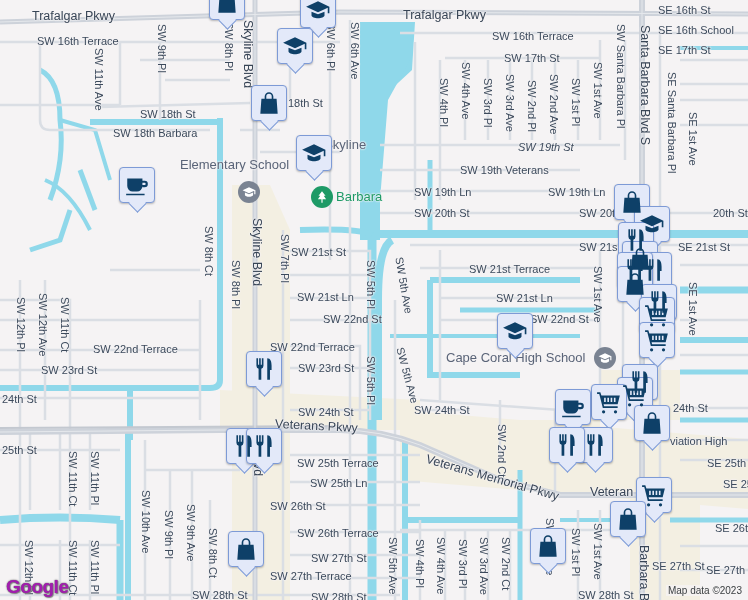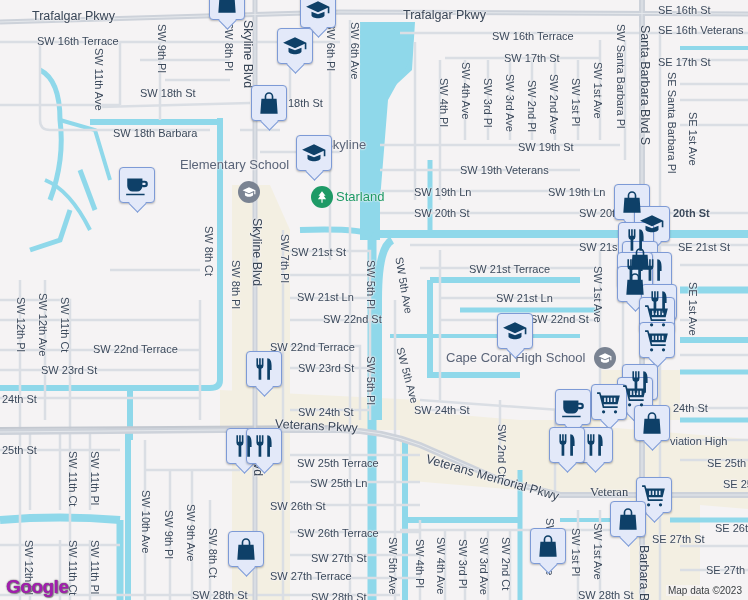--- a/index.html
+++ b/index.html
@@ -183,43 +183,43 @@
     <path d="M255 0 L255 600"></path>
     <path d="M642 0 L642 600"></path>
     <path d="M0 432 L220 430 L340 430 Q380 430 420 445 L500 480 L560 495 L748 495"></path>
   </g>
 </svg>
 
 <div class="lbl big" style="left:32px;top:10px;">Trafalgar Pkwy</div>
 <div class="lbl big" style="left:403px;top:9px;">Trafalgar Pkwy</div>
 <div class="lbl big" style="left:275px;top:420px;transform:rotate(3deg);">Veterans Pkwy</div>
 <div class="lbl big" style="left:428px;top:453px;transform:rotate(16deg);transform-origin:left top;">Veterans Memorial Pkwy</div>
-<div class="lbl big" style="left:590px;top:486px;font-family:Liberation Serif, serif;">Veteran</div>
+<div class="lbl big" style="left:590px;top:486px;">Veteran</div>
 <div class="lbl big v" style="left:254px;top:20px;">Skyline Blvd</div>
 <div class="lbl big v" style="left:263px;top:218px;">Skyline Blvd</div>
 <div class="lbl big v" style="left:264px;top:452px;">Blvd</div>
 <div class="lbl big v" style="left:651px;top:25px;">Santa Barbara Blvd S</div>
 <div class="lbl big v" style="left:650px;top:545px;">Barbara B</div>
 
 <div class="lbl" style="left:37px;top:35px;">SW 16th Terrace</div>
 <div class="lbl" style="left:492px;top:30px;">SW 16th Terrace</div>
 <div class="lbl" style="left:658px;top:4px;">SE 16th St</div>
-<div class="lbl" style="left:658px;top:24px;">SE 16th Veterans</div>
+<div class="lbl" style="left:658px;top:24px;">SE 16th School</div>
 <div class="lbl" style="left:504px;top:52px;">SW 17th St</div>
-<div class="lbl" style="left:658px;top:56px;">SE 17th St</div>
-<div class="lbl" style="left:140px;top:87px;">SW 18th St</div>
+<div class="lbl" style="left:658px;top:44px;">SE 17th St</div>
+<div class="lbl" style="left:140px;top:108px;">SW 18th St</div>
 <div class="lbl" style="left:288px;top:97px;">18th St</div>
 <div class="lbl" style="left:113px;top:127px;">SW 18th Barbara</div>
-<div class="lbl" style="left:518px;top:141px;">SW 19th St</div>
+<div class="lbl" style="left:518px;top:141px;font-style:italic;">SW 19th St</div>
 <div class="lbl" style="left:460px;top:164px;">SW 19th Veterans</div>
 <div class="lbl" style="left:414px;top:186px;">SW 19th Ln</div>
 <div class="lbl" style="left:548px;top:186px;">SW 19th Ln</div>
 <div class="lbl" style="left:414px;top:207px;">SW 20th St</div>
 <div class="lbl" style="left:579px;top:207px;">SW 20t</div>
-<div class="lbl" style="left:673px;top:207px;font-weight:bold;">20th St</div>
+<div class="lbl" style="left:713px;top:207px;">20th St</div>
 <div class="lbl" style="left:291px;top:246px;">SW 21st St</div>
 <div class="lbl" style="left:579px;top:241px;">SW 21s</div>
 <div class="lbl" style="left:678px;top:241px;">SE 21st St</div>
 <div class="lbl" style="left:469px;top:263px;">SW 21st Terrace</div>
 <div class="lbl" style="left:297px;top:291px;">SW 21st Ln</div>
 <div class="lbl" style="left:496px;top:292px;">SW 21st Ln</div>
 <div class="lbl" style="left:323px;top:313px;">SW 22nd St</div>
 <div class="lbl" style="left:530px;top:313px;">SW 22nd St</div>
 <div class="lbl" style="left:93px;top:343px;">SW 22nd Terrace</div>
 <div class="lbl" style="left:270px;top:341px;">SW 22nd Terrace</div>
@@ -235,21 +235,21 @@
 <div class="lbl" style="left:270px;top:500px;">SW 26th St</div>
 <div class="lbl" style="left:297px;top:527px;">SW 26th Terrace</div>
 <div class="lbl" style="left:311px;top:552px;">SW 27th St</div>
 <div class="lbl" style="left:270px;top:570px;">SW 27th Terrace</div>
 <div class="lbl" style="left:192px;top:589px;">SW 28th St</div>
 <div class="lbl" style="left:311px;top:591px;">SW 28th St</div>
 <div class="lbl" style="left:578px;top:589px;">SW 28th St</div>
 <div class="lbl" style="left:707px;top:457px;">SE 25th</div>
 <div class="lbl" style="left:723px;top:478px;">SE 25</div>
 <div class="lbl" style="left:715px;top:522px;">SE 26th</div>
-<div class="lbl" style="left:652px;top:533px;">SE 27th St</div>
+<div class="lbl" style="left:652px;top:560px;">SE 27th St</div>
 <div class="lbl" style="left:706px;top:564px;">SE 27th</div>
 <div class="lbl" style="left:670px;top:435px;">viation High</div>
 
 <div class="lbl v" style="left:105px;top:48px;">SW 11th Ave</div>
 <div class="lbl v" style="left:168px;top:24px;">SW 9th Pl</div>
 <div class="lbl v" style="left:235px;top:22px;">SW 8th Pl</div>
 <div class="lbl v" style="left:337px;top:22px;">SW 6th Pl</div>
 <div class="lbl v" style="left:361px;top:22px;">SW 6th Ave</div>
 <div class="lbl v" style="left:450px;top:78px;">SW 4th Pl</div>
 <div class="lbl v" style="left:472px;top:62px;">SW 4th Ave</div>
@@ -301,21 +301,21 @@
 <div class="pin" style="left:238px;top:181px;background:#7a8392;">
   <svg viewBox="0 0 24 24">
       <path fill="#fff" d="M12 4 L1 9 L12 14 L21 10 V16 H23 V9 Z M5 13 V17 C5 19 9 20 12 20 C15 20 19 19 19 17 V13 L12 16 Z"></path>
     </svg>
 </div>
 <div class="pin" style="left:311px;top:186px;background:#1e9a66;">
   <svg viewBox="0 0 24 24">
       <path fill="#fff" d="M12 2 L6 10 H9 L5 16 H11 V22 H13 V16 H19 L15 10 H18 Z"></path>
     </svg>
 </div>
-<div class="lbl park" style="left:336px;top:191px;">Starland</div>
+<div class="lbl park" style="left:336px;top:191px;">Barbara</div>
 <div class="lbl poi" style="left:446px;top:352px;">Cape Coral High School</div>
 <div class="pin" style="left:594px;top:347px;background:#7a8392;">
   <svg viewBox="0 0 24 24">
       <path fill="#fff" d="M12 4 L1 9 L12 14 L21 10 V16 H23 V9 Z M5 13 V17 C5 19 9 20 12 20 C15 20 19 19 19 17 V13 L12 16 Z"></path>
     </svg>
 </div>
 
 <svg width="0" height="0" style="position:absolute">
   <defs>
     <symbol id="i-bag" viewBox="0 0 24 24">

